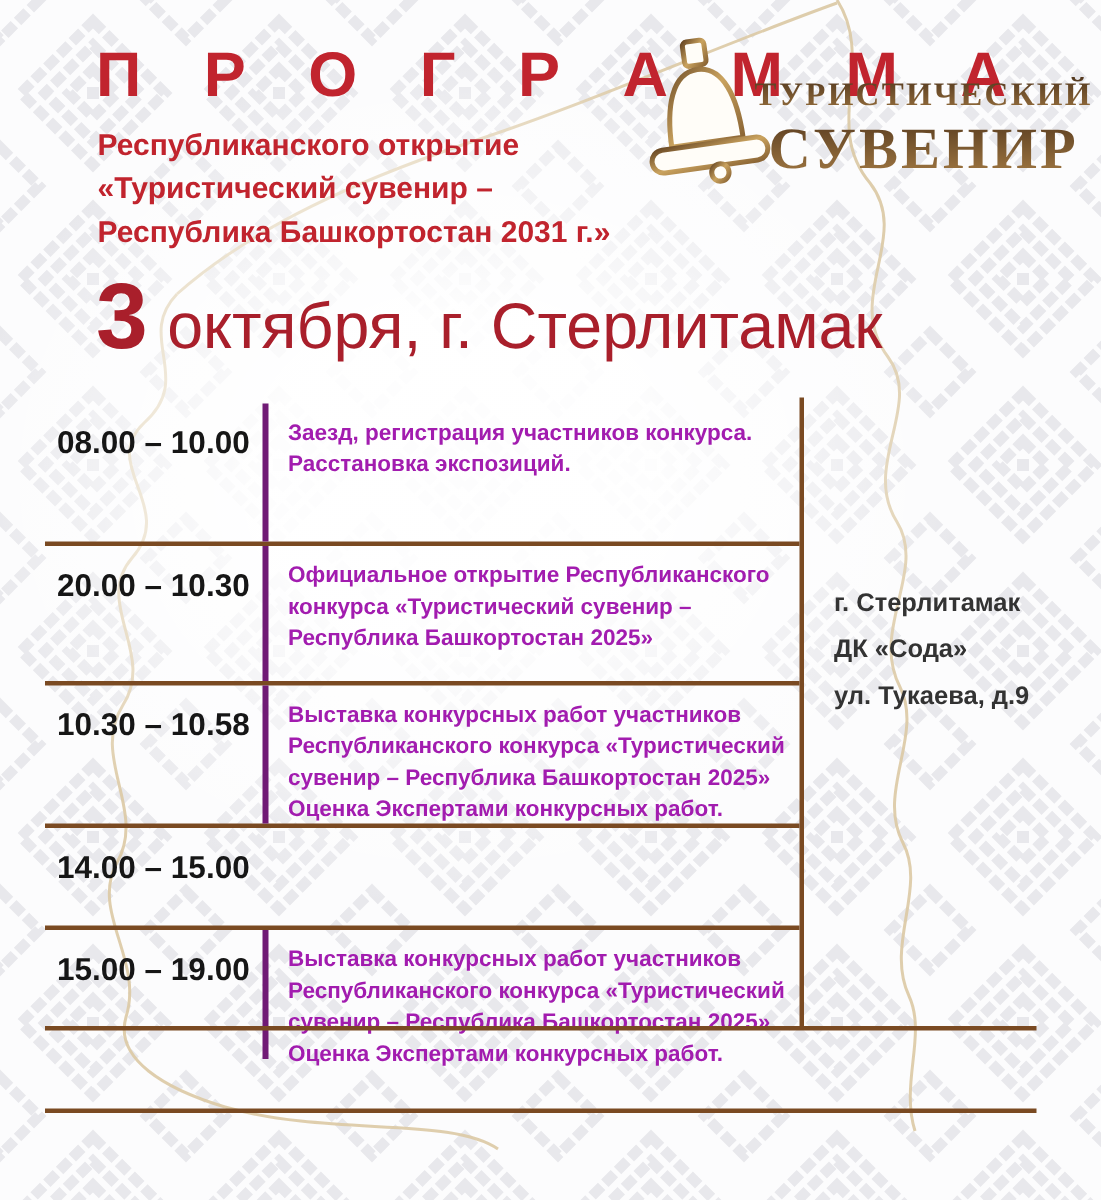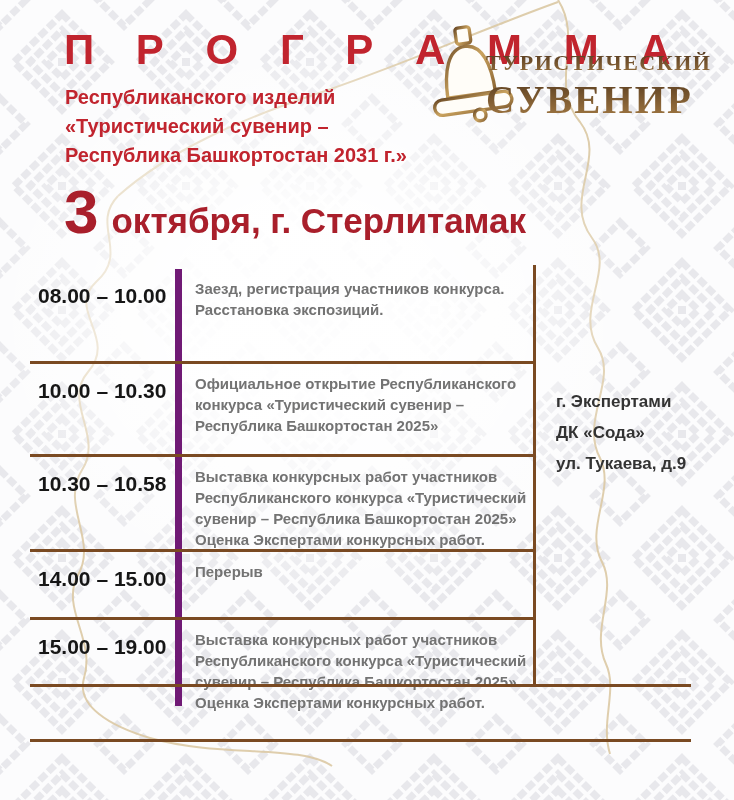--- a/index.html
+++ b/index.html
@@ -10,44 +10,44 @@
   .bg,.fade{position:absolute;inset:0;}
   .fade{background:radial-gradient(ellipse 58% 46% at 42% 40%, rgba(255,255,255,.92) 30%, rgba(255,255,255,0) 78%);}
   .content{position:absolute;inset:0;z-index:1;}
 
   
   .title{position:absolute;left:64px;top:26px;font-size:42px;font-weight:800;
          letter-spacing:15px;color:#c1242e;white-space:nowrap;}
   .subtitle{position:absolute;left:65px;top:83px;font-size:20px;line-height:29px;
          font-weight:bold;color:#c1242e;}
   .logo-bell{position:absolute;left:420px;top:22px;width:96px;height:108px;}
-  .logo-text{position:absolute;left:486px;top:50px;}
+  .logo-text{position:absolute;left:503px;top:50px;text-align:center;}
   .logo-l1{font-family:"Liberation Serif",serif;font-weight:bold;font-size:22px;
          letter-spacing:1.5px;background:linear-gradient(180deg,#4e341c,#9c7440);
          -webkit-background-clip:text;background-clip:text;color:transparent;white-space:nowrap;}
   .logo-l2{font-family:"Liberation Serif",serif;font-weight:bold;font-size:39px;
          letter-spacing:2px;margin-top:1px;background:linear-gradient(180deg,#55391e,#a87e46);
          -webkit-background-clip:text;background-clip:text;color:transparent;white-space:nowrap;}
 
   
   .date{position:absolute;left:64px;top:176px;display:flex;align-items:baseline;gap:13px;
         color:#a91f2b;white-space:nowrap;}
   .date-day{font-size:62px;font-weight:800;}
-  .date-rest{font-size:35px;font-weight:700;}
+  .date-rest{font-size:43px;font-weight:400;}
 
   
   .schedule{position:absolute;left:30px;top:269px;width:503px;}
   .row{display:flex;border-top:3px solid #7a4a22;box-sizing:border-box;}
   .row:first-child{border-top:none;}
   .r1{height:92px}.r2{height:93px}.r3{height:95px}.r4{height:68px}.r5{height:89px}
   .cell-time{width:145px;box-sizing:border-box;padding:15px 0 0 8px;
         font-size:21px;font-weight:bold;color:#161616;white-space:nowrap;}
-  .cell-desc{flex:1;border-left:7px solid #701a75;box-sizing:border-box;
+  .cell-desc{flex:1;border-left:4px solid #701a75;box-sizing:border-box;
         padding:9px 2px 0 13px;font-size:15px;line-height:21px;font-weight:bold;
-        color:#737373;white-space:pre-line;}
+        color:#a21caf;white-space:pre-line;}
   .vline-right{position:absolute;left:533px;top:265px;width:3px;height:419px;background:#7a4a22;}
   .table-bottom{position:absolute;left:30px;top:684px;width:661px;height:3px;background:#7a4a22;}
 
   
   .venue{position:absolute;left:556px;top:392px;font-size:17px;font-weight:bold;color:#333;}
   .venue div{margin-bottom:11px;white-space:nowrap;}
 
   
   .footer-note{position:absolute;left:30px;top:698px;width:661px;text-align:center;
         font-size:22px;font-weight:800;color:#1d1d1d;}
@@ -81,21 +81,21 @@
         <path d="M118 196 C 170 150, 240 120, 310 96 C 390 70, 480 30, 558 2"></path>
       </g>
     </svg>
   </div>
   <div class="fade"></div>
 
   <div class="content">
 
     <div class="title">П Р О Г Р А М М А</div>
     <div class="subtitle">
-      <div>Республиканского изделий</div>
+      <div>Республиканского открытие</div>
       <div>«Туристический сувенир –</div>
       <div>Республика Башкортостан 2031 г.»</div>
     </div>
 
     <div class="logo-bell">
       <svg width="96" height="108" viewBox="0 0 100 112" xmlns="http://www.w3.org/2000/svg">
         <defs>
           <linearGradient id="bronze" x1="0" y1="0" x2="1" y2="1">
             <stop offset="0" stop-color="#6b4a26"></stop>
             <stop offset="0.5" stop-color="#caa35f"></stop>
@@ -120,43 +120,42 @@
       <span class="date-rest">октября, г. Стерлитамак</span>
     </div>
 
     <div class="schedule">
       <div class="row r1">
         <div class="cell-time">08.00 – 10.00</div>
         <div class="cell-desc">Заезд, регистрация участников конкурса.
 Расстановка экспозиций.</div>
       </div>
       <div class="row r2">
-        <div class="cell-time">10.00 – 10.30</div>
+        <div class="cell-time">20.00 – 10.30</div>
         <div class="cell-desc">Официальное открытие Республиканского конкурса «Туристический сувенир – Республика Башкортостан 2025»</div>
       </div>
       <div class="row r3">
         <div class="cell-time">10.30 – 10.58</div>
         <div class="cell-desc">Выставка конкурсных работ участников Республиканского конкурса «Туристический сувенир – Республика Башкортостан 2025»
 Оценка Экспертами конкурсных работ.</div>
       </div>
       <div class="row r4">
         <div class="cell-time">14.00 – 15.00</div>
-        <div class="cell-desc">Перерыв</div>
       </div>
       <div class="row r5">
         <div class="cell-time">15.00 – 19.00</div>
         <div class="cell-desc">Выставка конкурсных работ участников Республиканского конкурса «Туристический сувенир – Республика Башкортостан 2025»
 Оценка Экспертами конкурсных работ.</div>
       </div>
     </div>
     <div class="vline-right"></div>
     <div class="table-bottom"></div>
 
     <div class="venue">
-      <div>г. Экспертами</div>
+      <div>г. Стерлитамак</div>
       <div>ДК «Сода»</div>
       <div>ул. Тукаева, д.9</div>
     </div>
 
     <div class="footer-rule"></div>
 
   </div>
 </div>
 
 </body></html>

